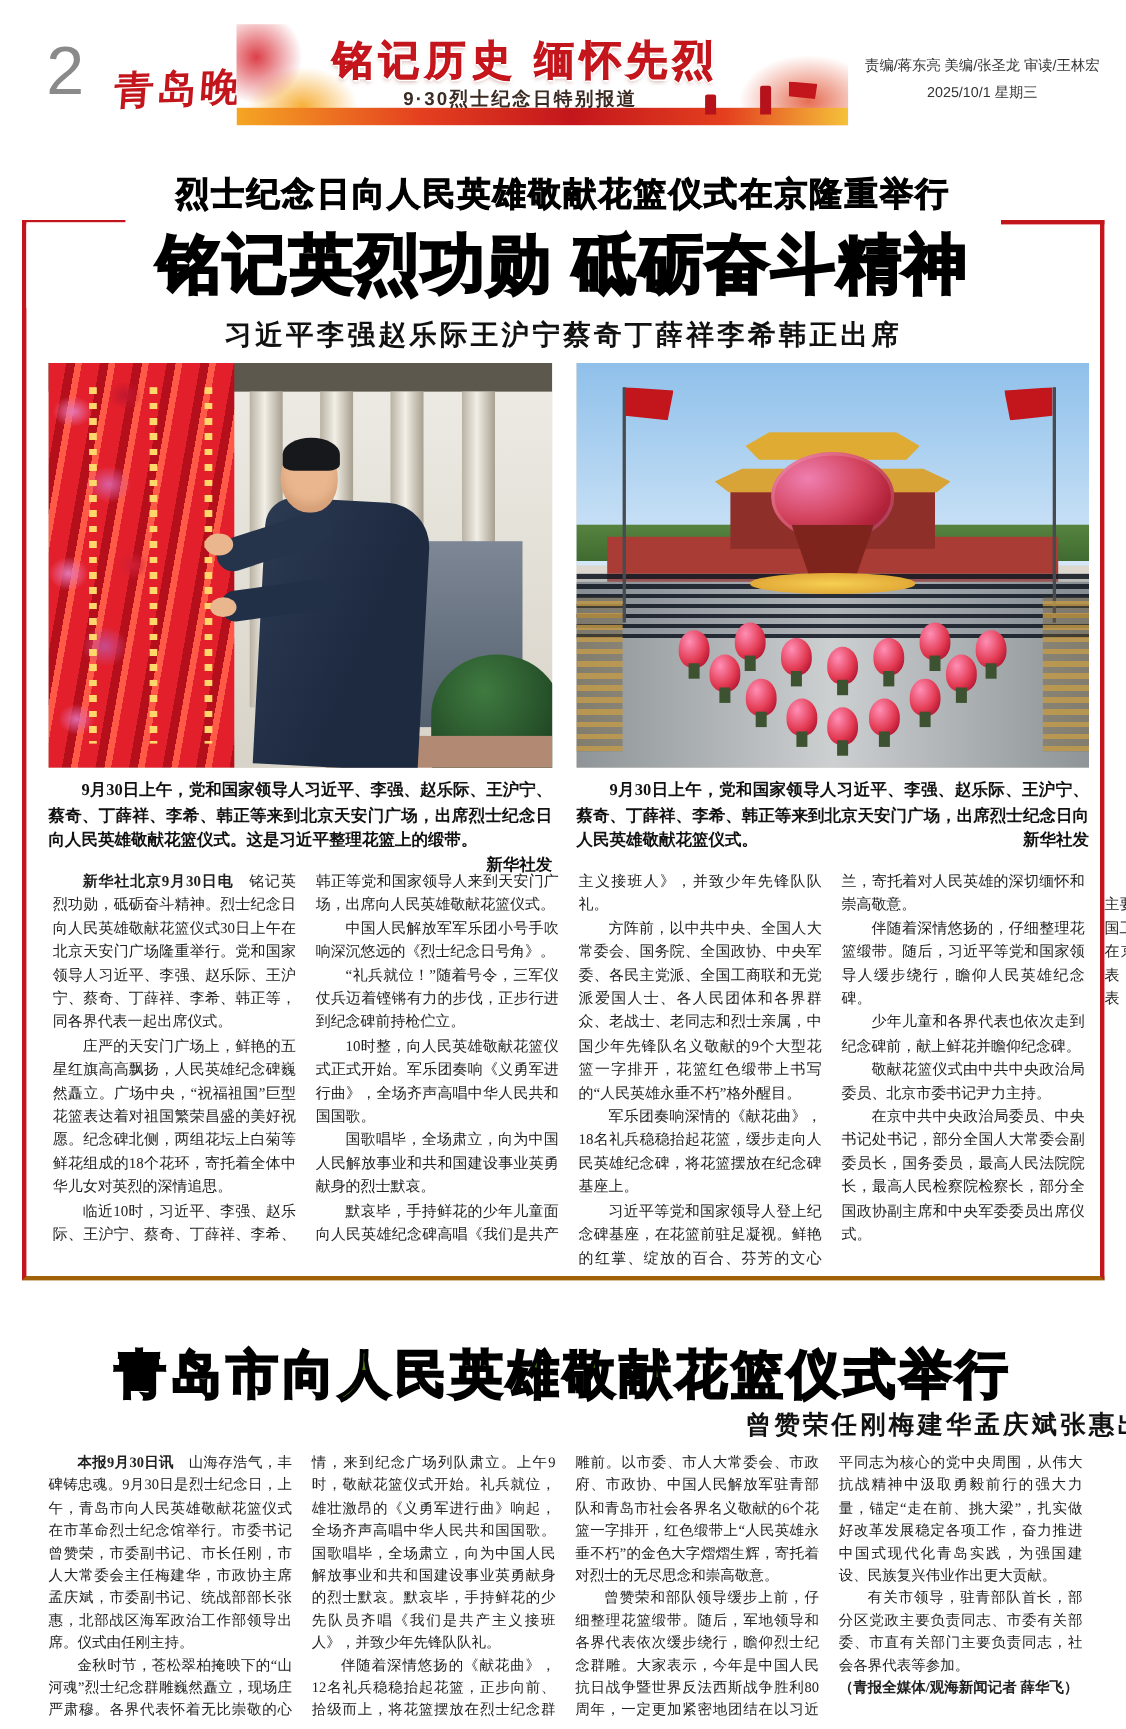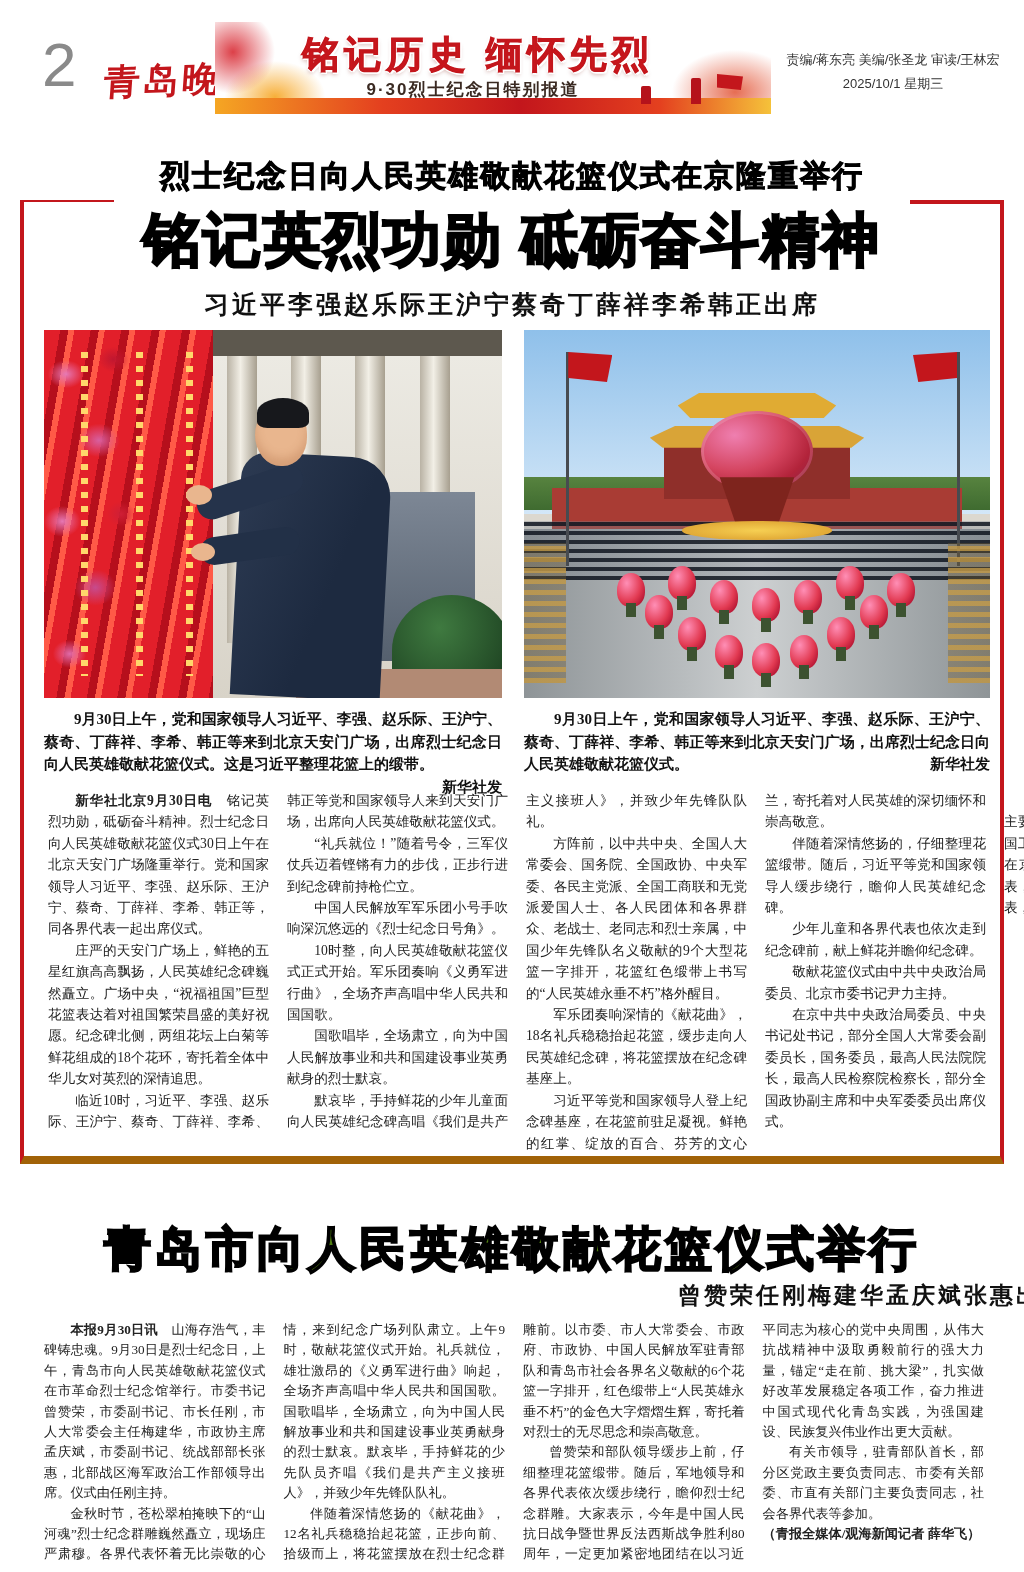--- a/index.html
+++ b/index.html
@@ -31,21 +31,21 @@
   .banner-sub{ position:absolute; left:0; right:40px; top:56px; text-align:center;
            font-family:"Liberation Sans",sans-serif; font-weight:700; font-size:17px; color:#3a2a22; letter-spacing:2px;}
   .edit-info{ position:absolute; left:778px; top:48px; width:230px; text-align:center;
            font-size:13px; color:#333; line-height:24px; font-family:"Liberation Sans",sans-serif;}
 
   
   .kicker{ position:absolute; left:0; width:100%; top:156px; text-align:center;
            font-family:"Liberation Sans",sans-serif; font-weight:900; font-size:30px; letter-spacing:2px;
            color:#000; -webkit-text-stroke:1px #000;}
   .frame{ position:absolute; left:20px; top:200px; width:984px; height:964px;
-          border-left:4px solid #c3161c; border-right:4px solid #c3161c; border-bottom:8px solid #a16207;}
+          border-left:4px solid #c3161c; border-right:4px solid #c3161c; border-bottom:4px solid #a16207;}
   .frame::before,.frame::after{ content:""; position:absolute; top:0; width:94px; height:4px; background:#c3161c;}
   .frame::before{ left:-4px; } .frame::after{ right:-4px; }
   .main-title{ position:absolute; left:0; width:100%; top:2px; text-align:center; background:#fff;
            font-family:"Liberation Sans",sans-serif; font-weight:900; font-size:58px; letter-spacing:2px;
            color:#000; -webkit-text-stroke:2.4px #000;}
   .main-byline{ position:absolute; left:0; width:100%; top:88px; text-align:center;
            font-family:"Liberation Sans",sans-serif; font-weight:900; font-size:25px; letter-spacing:3px; color:#111;}
 
   .photo{ position:absolute; top:130px; height:368px; overflow:hidden; background:#dcd8cf;}
   .photo-left{ left:20px; width:458px;}
@@ -234,22 +234,22 @@
         <span class="wire-credit">新华社发</span>
       </p>
     </div>
 
     <div class="body-flow">
       <p class="lead">
         <b>新华社北京9月30日电</b><span>　铭记英烈功勋，砥砺奋斗精神。烈士纪念日向人民英雄敬献花篮仪式30日上午在北京天安门广场隆重举行。党和国家领导人习近平、李强、赵乐际、王沪宁、蔡奇、丁薛祥、李希、韩正等，同各界代表一起出席仪式。</span>
       </p>
       <p>庄严的天安门广场上，鲜艳的五星红旗高高飘扬，人民英雄纪念碑巍然矗立。广场中央，“祝福祖国”巨型花篮表达着对祖国繁荣昌盛的美好祝愿。纪念碑北侧，两组花坛上白菊等鲜花组成的18个花环，寄托着全体中华儿女对英烈的深情追思。</p>
       <p>临近10时，习近平、李强、赵乐际、王沪宁、蔡奇、丁薛祥、李希、韩正等党和国家领导人来到天安门广场，出席向人民英雄敬献花篮仪式。</p>
+      <p>中国人民解放军军乐团小号手吹响深沉悠远的《烈士纪念日号角》。</p>
       <p>“礼兵就位！”随着号令，三军仪仗兵迈着铿锵有力的步伐，正步行进到纪念碑前持枪伫立。</p>
-      <p>中国人民解放军军乐团小号手吹响深沉悠远的《烈士纪念日号角》。</p>
       <p>10时整，向人民英雄敬献花篮仪式正式开始。军乐团奏响《义勇军进行曲》，全场齐声高唱中华人民共和国国歌。</p>
       <p>国歌唱毕，全场肃立，向为中国人民解放事业和共和国建设事业英勇献身的烈士默哀。</p>
       <p>默哀毕，手持鲜花的少年儿童面向人民英雄纪念碑高唱《我们是共产主义接班人》，并致少年先锋队队礼。</p>
       <p>方阵前，以中共中央、全国人大常委会、国务院、全国政协、中央军委、各民主党派、全国工商联和无党派爱国人士、各人民团体和各界群众、老战士、老同志和烈士亲属，中国少年先锋队名义敬献的9个大型花篮一字排开，花篮红色缎带上书写的“人民英雄永垂不朽”格外醒目。</p>
       <p>军乐团奏响深情的《献花曲》，18名礼兵稳稳抬起花篮，缓步走向人民英雄纪念碑，将花篮摆放在纪念碑基座上。</p>
       <p>习近平等党和国家领导人登上纪念碑基座，在花篮前驻足凝视。鲜艳的红掌、绽放的百合、芬芳的文心兰，寄托着对人民英雄的深切缅怀和崇高敬意。</p>
       <p>伴随着深情悠扬的，仔细整理花篮缎带。随后，习近平等党和国家领导人缓步绕行，瞻仰人民英雄纪念碑。</p>
       <p>少年儿童和各界代表也依次走到纪念碑前，献上鲜花并瞻仰纪念碑。</p>
       <p>敬献花篮仪式由中共中央政治局委员、北京市委书记尹力主持。</p>
       <p>在京中共中央政治局委员、中央书记处书记，部分全国人大常委会副委员长，国务委员，最高人民法院院长，最高人民检察院检察长，部分全国政协副主席和中央军委委员出席仪式。</p>

